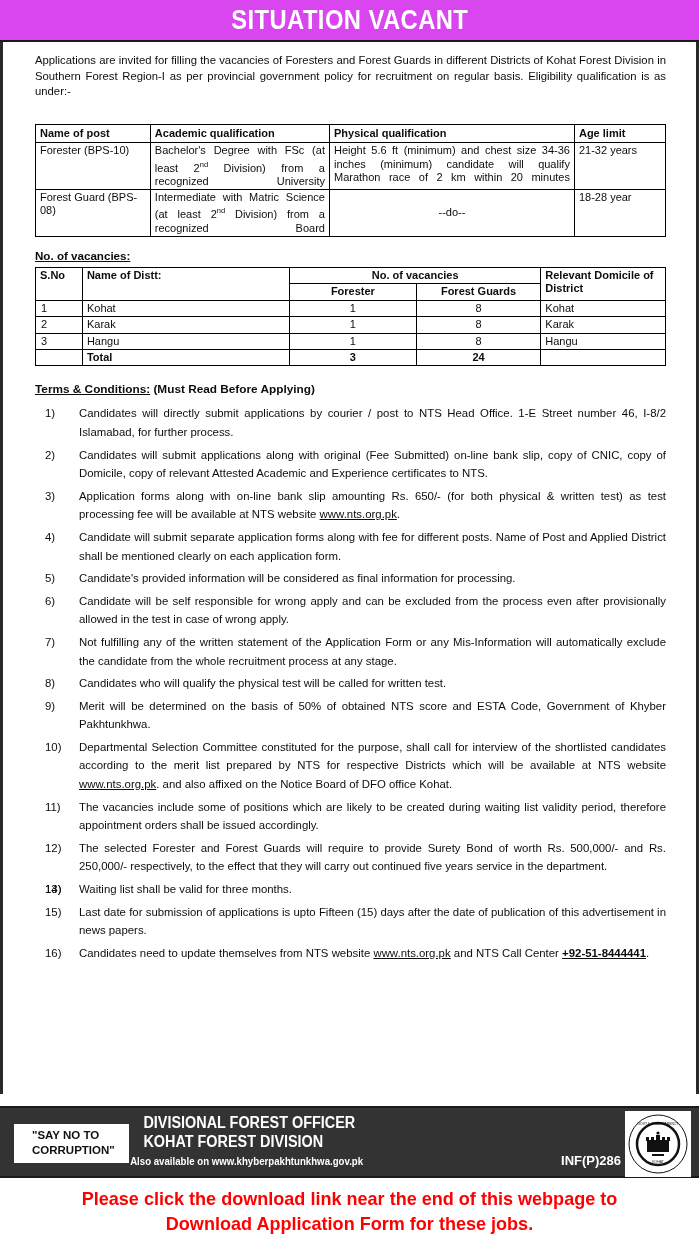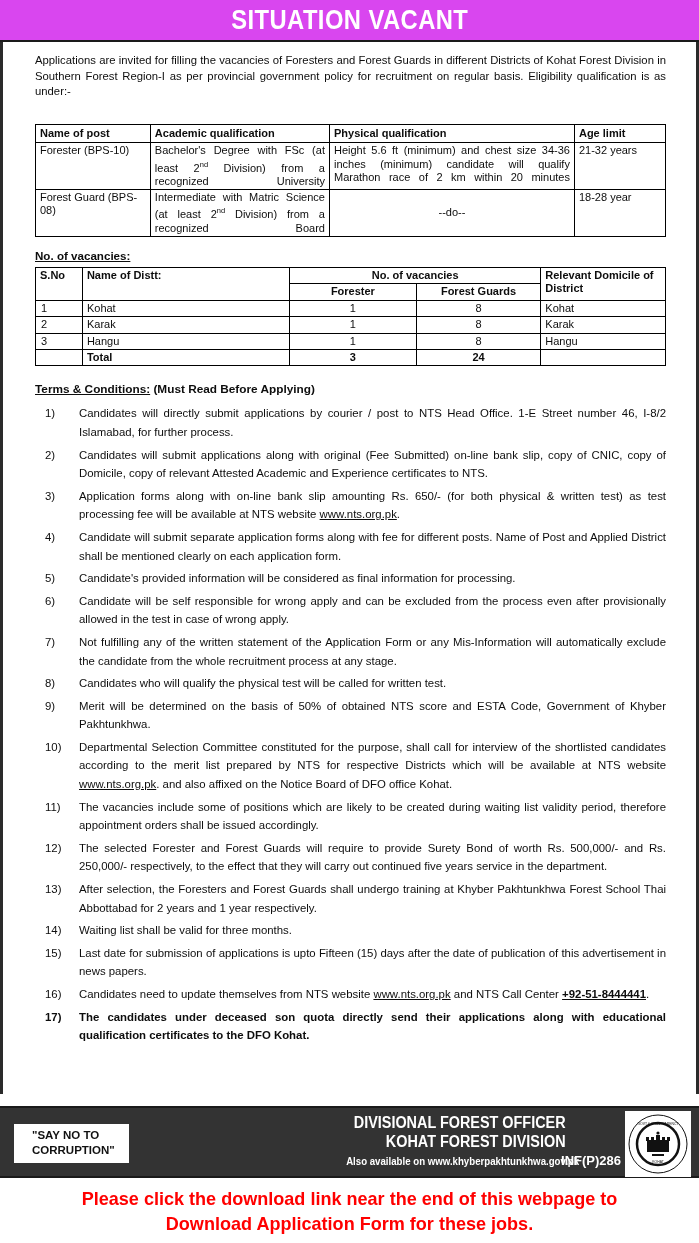--- a/index.html
+++ b/index.html
@@ -136,21 +136,21 @@
     height: 72px;
     background: #333333;
     border-top: 2px solid #1a1a1a;
     border-bottom: 2px solid #1a1a1a;
   }
   .footer-center {
     position: absolute;
     left: 120px;
     right: 110px;
     top: 5px;
-    text-align: right;
+    text-align: left;
     color: #ffffff;
   }
   .foot-l1, .foot-l2 {
     font-family: "Liberation Sans Narrow", "Liberation Sans", sans-serif;
     font-weight: bold;
     font-size: 16px;
     line-height: 19px;
     transform: scaleX(0.9);
     white-space: nowrap;
   }
@@ -299,25 +299,24 @@
         <li><span class="num">3)</span><span>Application forms along with on-line bank slip amounting Rs. 650/- (for both physical &amp; written test) as test processing fee will be available at NTS website </span><a class="lnk" href="#" style="color: inherit;">www.nts.org.pk</a><span>.</span></li>
         <li><span class="num">4)</span><span>Candidate will submit separate application forms along with fee for different posts. Name of Post and Applied District shall be mentioned clearly on each application form.</span></li>
         <li><span class="num">5)</span><span>Candidate's provided information will be considered as final information for processing.</span></li>
         <li><span class="num">6)</span><span>Candidate will be self responsible for wrong apply and can be excluded from the process even after provisionally allowed in the test in case of wrong apply.</span></li>
         <li><span class="num">7)</span><span>Not fulfilling any of the written statement of the Application Form or any Mis-Information will automatically exclude the candidate from the whole recruitment process at any stage.</span></li>
         <li><span class="num">8)</span><span>Candidates who will qualify the physical test will be called for written test.</span></li>
         <li><span class="num">9)</span><span>Merit will be determined on the basis of 50% of obtained NTS score and ESTA Code, Government of Khyber Pakhtunkhwa.</span></li>
         <li><span class="num">10)</span><span>Departmental Selection Committee constituted for the purpose, shall call for interview of the shortlisted candidates according to the merit list prepared by NTS for respective Districts which will be available at NTS website </span><a class="lnk" href="#" style="color: inherit;">www.nts.org.pk</a><span>. and also affixed on the Notice Board of DFO office Kohat.</span></li>
         <li><span class="num">11)</span><span>The vacancies include some of positions which are likely to be created during waiting list validity period, therefore appointment orders shall be issued accordingly.</span></li>
         <li><span class="num">12)</span><span>The selected Forester and Forest Guards will require to provide Surety Bond of worth Rs. 500,000/- and Rs. 250,000/- respectively, to the effect that they will carry out continued five years service in the department.</span></li>
-        <li><span class="num">13)</span><span>After selection, the Foresters and Forest Guards shall undergo training at Khyber Pakhtunkhwa Forest School Thai Abbottabad for 2 years and 1 year respectively.</span></li>
+        <li><span class="num">13)</span></li>
         <li><span class="num">14)</span><span>Waiting list shall be valid for three months.</span></li>
         <li><span class="num">15)</span><span>Last date for submission of applications is upto Fifteen (15) days after the date of publication of this advertisement in news papers.</span></li>
         <li><span class="num">16)</span><span>Candidates need to update themselves from NTS website </span><a class="lnk" href="#" style="color: inherit;">www.nts.org.pk</a><span> and NTS Call Center </span><a class="lnk" href="#" style="color: inherit; font-weight: bold; text-decoration: underline;">+92-51-8444441</a><span>.</span></li>
-        <li class="bold"><span class="num">17)</span><span>The candidates under deceased son quota directly send their applications along with educational qualification certificates to the DFO Kohat.</span></li>
       </ol>
 
   </div>
 
   <div class="footer">
     <div class="say-no">
       <div>"SAY NO TO</div>
       <div>CORRUPTION"</div>
     </div>
 

